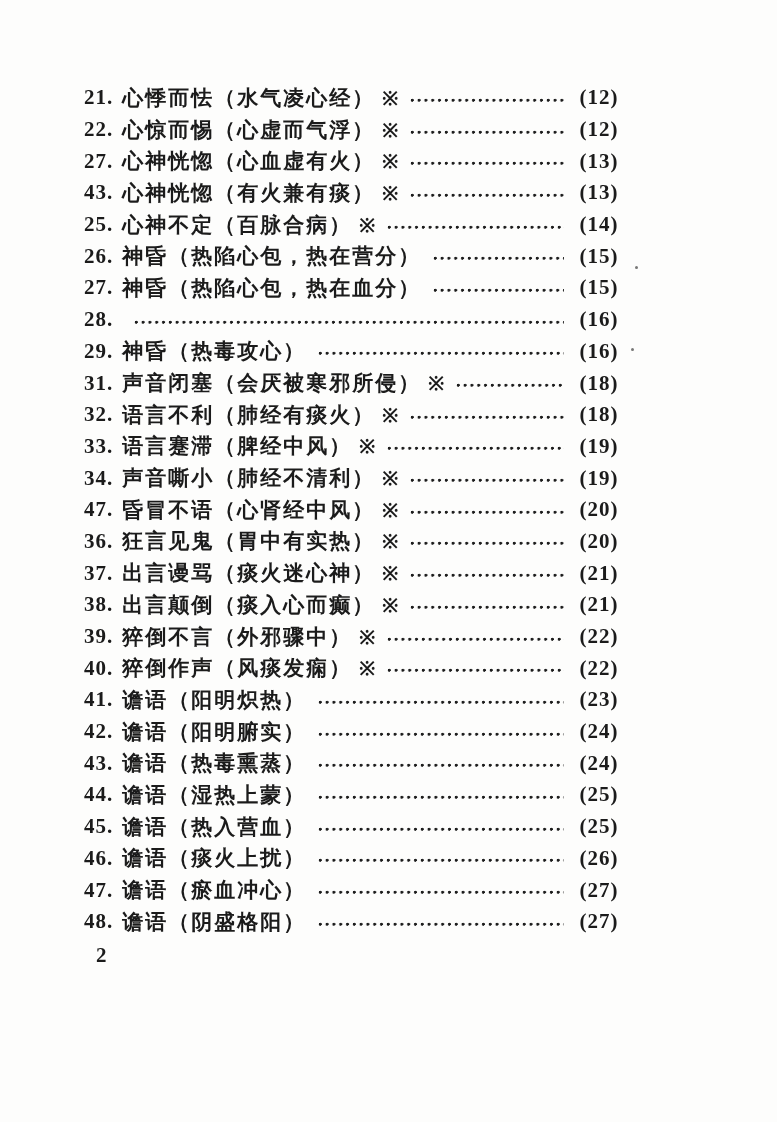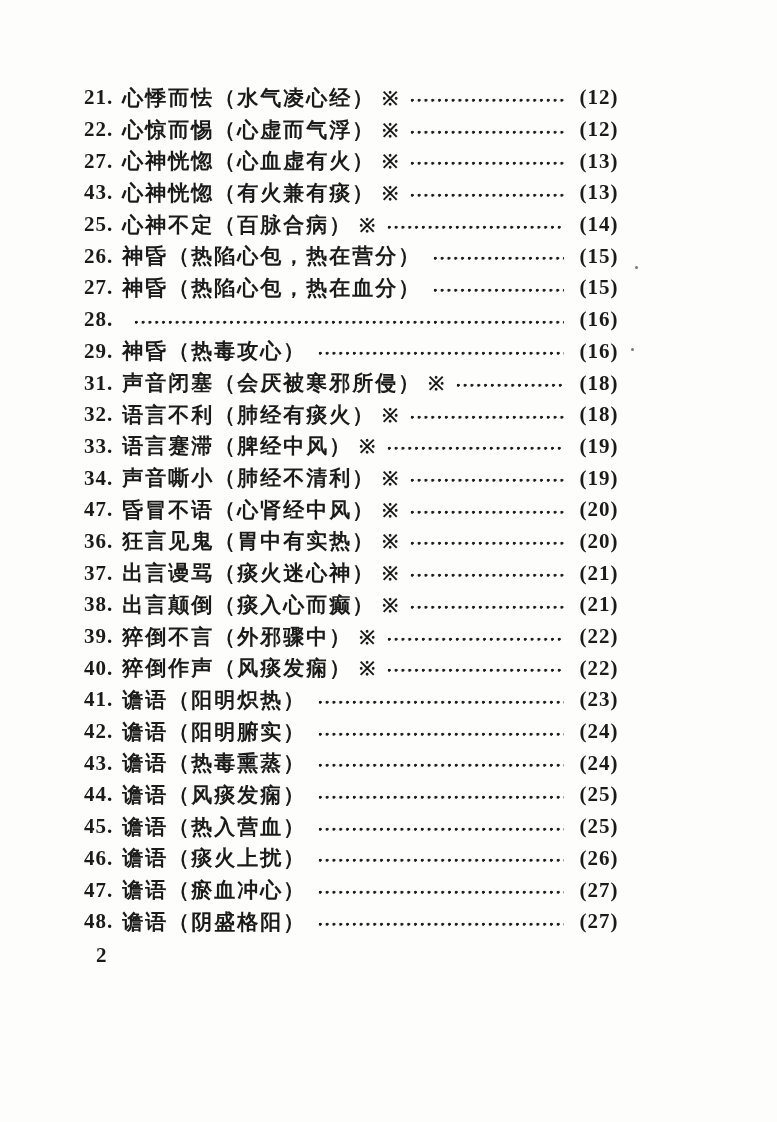--- a/index.html
+++ b/index.html
@@ -229,21 +229,21 @@
       </div>
       <div class="row">
         <span class="no">43.</span>
         <span class="title">谵语（热毒熏蒸）</span>
 
         <span class="leader"></span>
         <span class="pg">(24)</span>
       </div>
       <div class="row">
         <span class="no">44.</span>
-        <span class="title">谵语（风痰发痫）</span>
+        <span class="title">谵语（湿热上蒙）</span>
 
         <span class="leader"></span>
         <span class="pg">(25)</span>
       </div>
       <div class="row">
         <span class="no">45.</span>
         <span class="title">谵语（热入营血）</span>
 
         <span class="leader"></span>
         <span class="pg">(25)</span>

